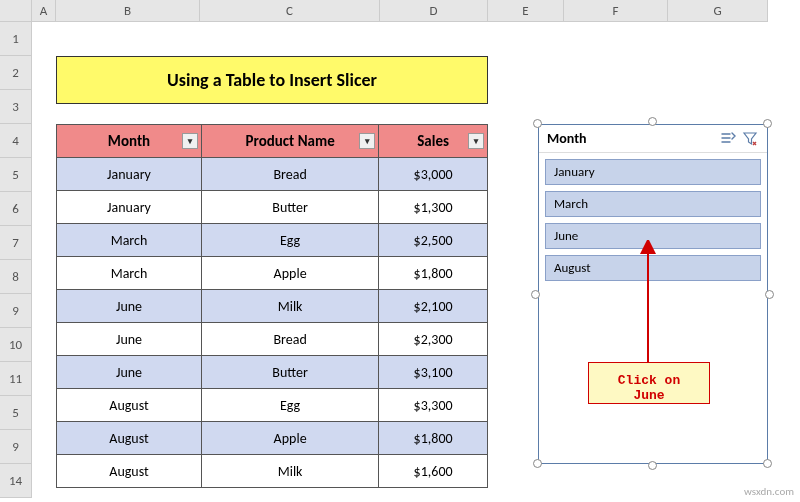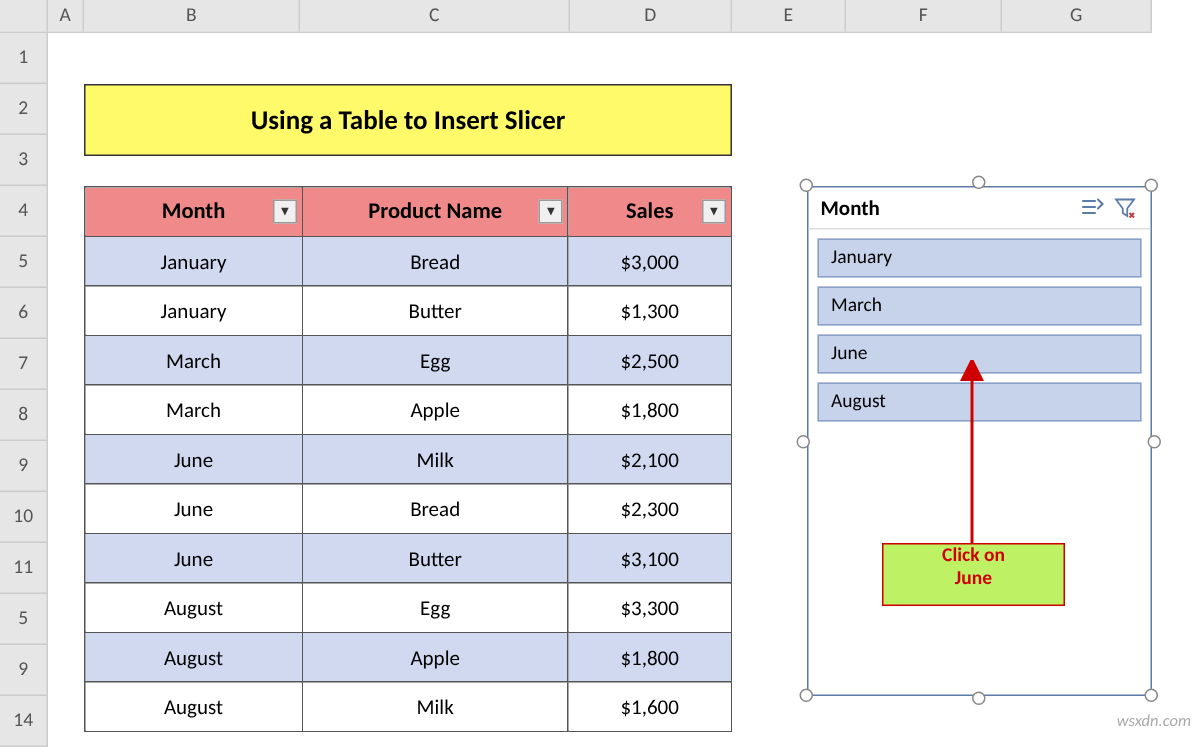--- a/index.html
+++ b/index.html
@@ -156,40 +156,40 @@
       border: 1px solid #8aa0c8;
       font-size: 13px;
       cursor: pointer;
     }
     .callout {
       position: absolute;
       left: 588px; top: 362px;
       width: 122px; height: 42px;
       border: 1.5px solid #d00000;
       display: flex;
-      align-items: flex-start;
+      align-items: flex-end;
       justify-content: center;
       color: #d00000;
       font-weight: bold;
       font-size: 13px;
       text-align: center;
-      background: #bef264;
+      background: #fef9c3;
       white-space: pre-line;
+      font-family: Liberation Mono, monospace;
     }
     .arrow-svg {
       position: absolute;
       left: 638px; top: 240px;
       pointer-events: none;
     }
     .watermark {
       position: absolute;
-      right: 6px; bottom: 15px;
+      right: 6px; bottom: 4px;
       font-size: 11px;
       color: #aaa;
-      font-style: italic;
     }
   </style>
 </head>
 <body>
 
 <div class="grid-area">
 
   <div class="col-headers">
     <div class="col-header" style="width:32px"></div>
     <div class="col-header c-a">A</div>

